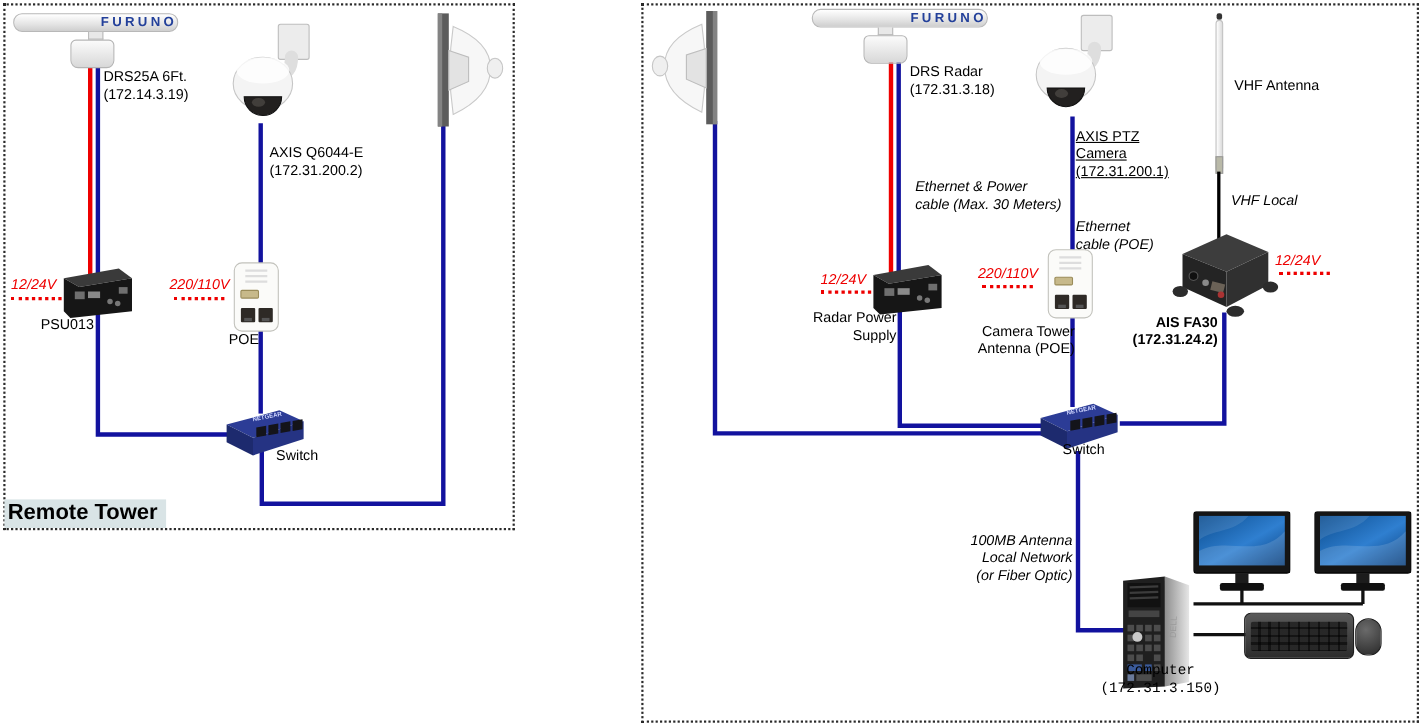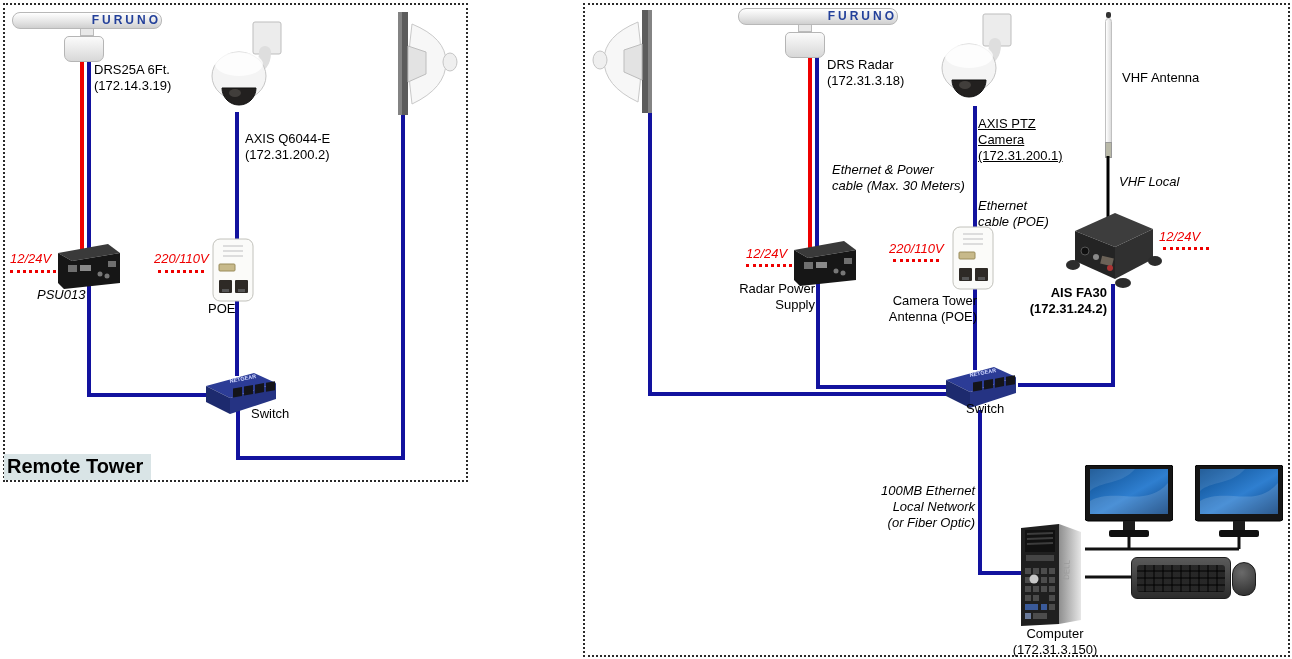--- a/index.html
+++ b/index.html
@@ -113,21 +113,21 @@
       <polygon points="8,12 22,20 70,12 70,42 14,48 8,42" fill="#161616"></polygon>
       <rect x="18" y="24" width="9" height="7" fill="#6f6f6f"></rect>
       <rect x="30" y="24" width="11" height="6" fill="#8a8a8a"></rect>
       <circle cx="50" cy="33" r="2.5" fill="#777"></circle>
       <circle cx="57" cy="35" r="2.5" fill="#777"></circle>
       <rect x="58" y="20" width="8" height="6" fill="#6f6f6f"></rect>
     </svg>
   </div>
   <div class="red-v" style="left:10px; top:251px;">12/24V</div>
   <div class="dots" style="left:10px; top:270px;"></div>
-  <div class="lbl" style="left:37px; top:287px;font-style:italic;">PSU013</div>
+  <div class="lbl" style="left:37px; top:287px;">PSU013</div>
 
   <div class="dev" style="left:209px; top:238px;">
     <svg width="48" height="64" viewBox="0 0 48 64">
       <rect x="4" y="1" width="40" height="62" rx="7" fill="#fbfbf9" stroke="#c2c2bc"></rect>
       <line x1="14" y1="8" x2="34" y2="8" stroke="#ddd" stroke-width="2"></line>
       <line x1="14" y1="13" x2="34" y2="13" stroke="#ddd" stroke-width="2"></line>
       <line x1="14" y1="18" x2="34" y2="18" stroke="#ddd" stroke-width="2"></line>
       <rect x="10" y="26" width="16" height="7" rx="1" fill="#c7b98a" stroke="#9a8c5a"></rect>
       <rect x="10" y="42" width="13" height="13" rx="1" fill="#2e2a26"></rect>
       <rect x="26" y="42" width="13" height="13" rx="1" fill="#2e2a26"></rect>
@@ -276,21 +276,21 @@
       <rect x="31" y="24" width="9" height="9" fill="#14141a" transform="skewY(-10)"></rect>
       <rect x="42" y="24" width="9" height="9" fill="#14141a" transform="skewY(-10)"></rect>
       <rect x="53" y="24" width="9" height="9" fill="#14141a" transform="skewY(-10)"></rect>
       <rect x="64" y="24" width="9" height="9" fill="#14141a" transform="skewY(-10)"></rect>
       <rect x="64" y="6" width="8" height="5" fill="#d8a23a" transform="skewY(-10)"></rect>
     </svg>
   </div>
   <div class="lbl" style="left:966px; top:401px;">Switch</div>
 
   <div class="lbl it rgt" style="left:862px; top:483px; width:113px; white-space:normal;">
-    <span>100MB Ethernet</span><br>
+    <span>100MB Antenna</span><br>
     <span>Local Network</span><br>
     <span>(or Fiber Optic)</span>
   </div>
 
   <div class="dev" style="left:1015px; top:522px;">
     <svg width="72" height="106" viewBox="0 0 72 106">
       <polygon points="6,6 44,2 44,102 6,104" fill="#1f1f1f"></polygon>
       <polygon points="44,2 66,10 66,98 44,102" fill="url(#gside)"></polygon>
       <rect x="10" y="8" width="30" height="22" fill="#111"></rect>
       <line x1="12" y1="12" x2="38" y2="11" stroke="#3c3c3c" stroke-width="2"></line>
@@ -315,21 +315,21 @@
         <rect x="10" y="82" width="13" height="6" fill="#3a5a9a"></rect>
           <rect x="26" y="82" width="6" height="6" fill="#3a5a9a"></rect>
           <rect x="34" y="82" width="6" height="6"></rect>
         <rect x="10" y="91" width="6" height="6" fill="#6a7a9a"></rect>
           <rect x="18" y="91" width="14" height="6"></rect>
       </g>
       <circle cx="19" cy="57" r="4.5" fill="#c9c9c9"></circle>
       <text x="50" y="58" font-size="8" fill="#9a9a9a" font-family="Liberation Sans, sans-serif" transform="rotate(-88 52 56)">DELL</text>
     </svg>
   </div>
-  <div class="lbl ctr" style="left:999px; top:626px; width:112px; white-space:normal;">
+  <div class="lbl ctr" style="left:999px; top:602px; width:112px; white-space:normal;font-family:Liberation Mono, monospace;">
     <span>Computer</span><br>
     <span>(172.31.3.150)</span>
   </div>
 
   <div class="dev" style="left:1085px; top:465px;">
     <svg width="88" height="74" viewBox="0 0 88 74">
       <rect x="0" y="0" width="88" height="56" rx="3" fill="#151515" stroke="#000"></rect>
       <rect x="5" y="4" width="78" height="45" fill="url(#gscr)"></rect>
       <path d="M5,36 C30,22 60,44 83,18 L83,49 L5,49 Z" fill="#ffffff" opacity="0.14"></path>
       <path d="M5,4 L50,4 C36,20 16,16 5,26 Z" fill="#ffffff" opacity="0.10"></path>

